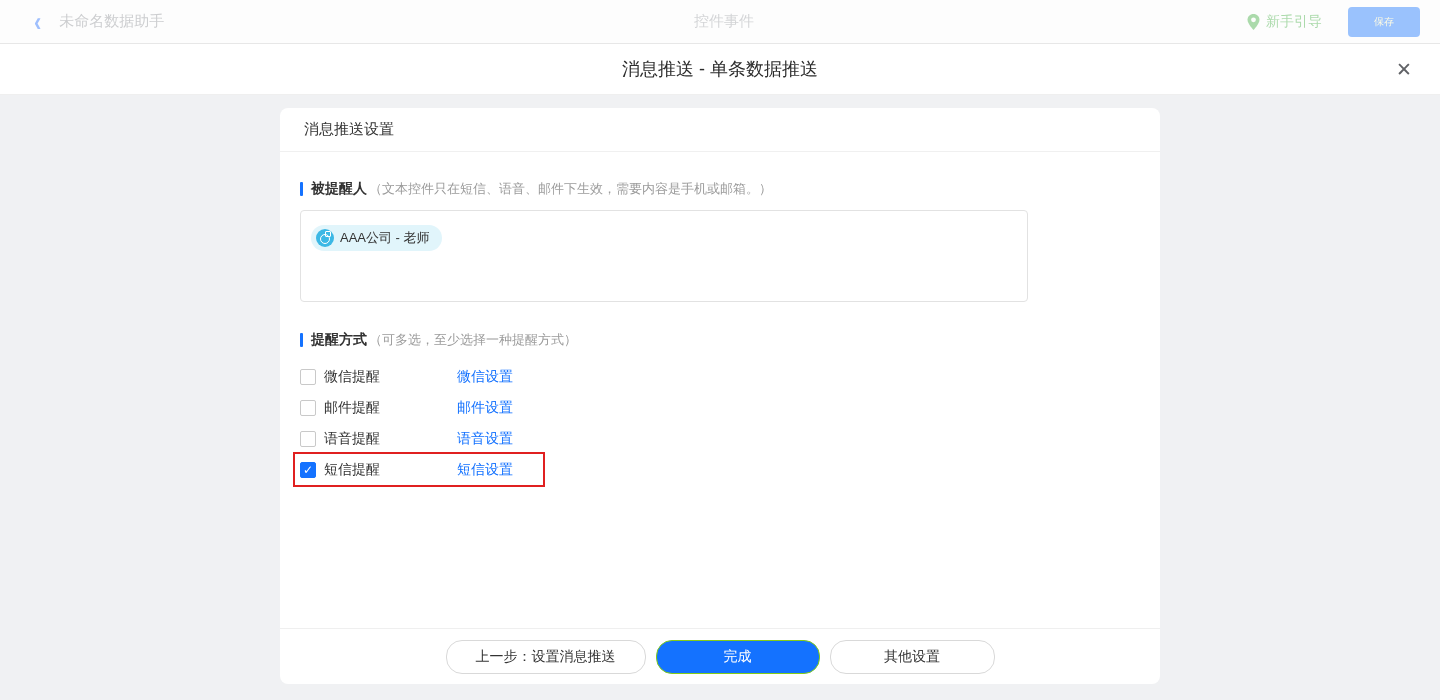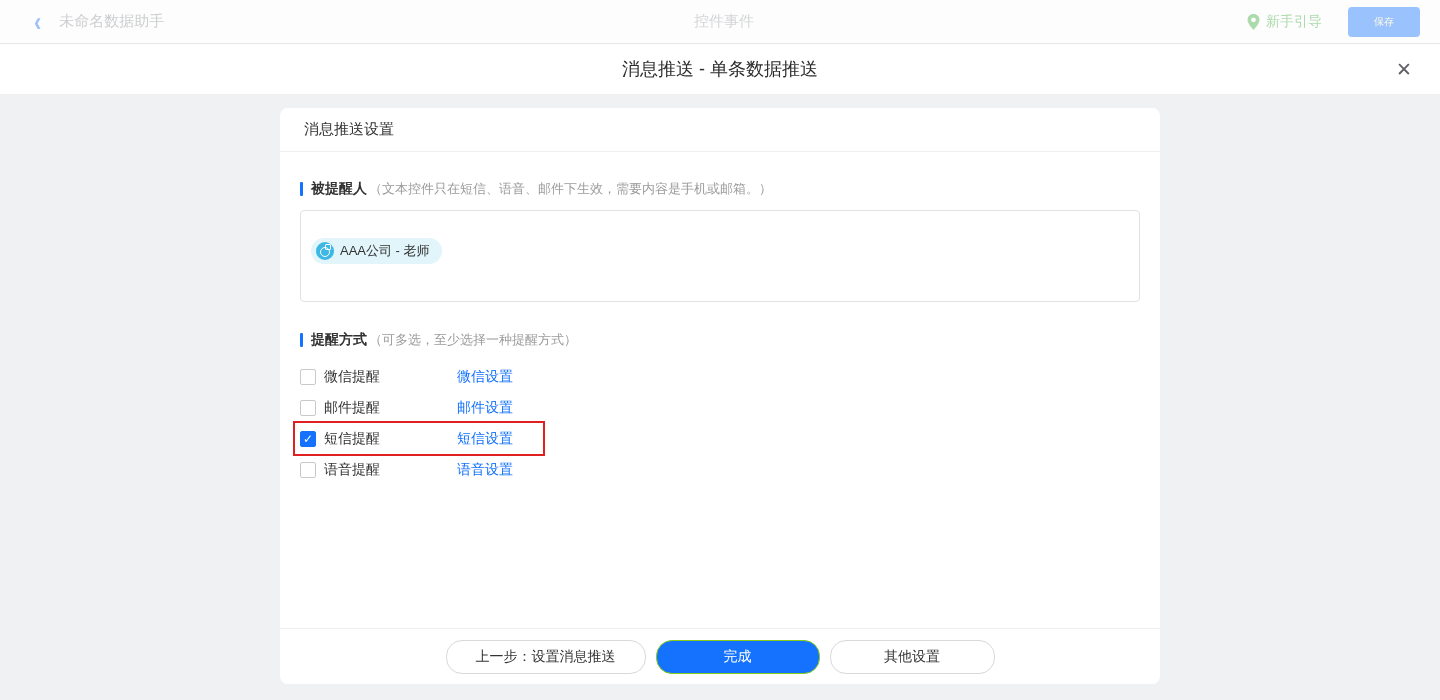--- a/index.html
+++ b/index.html
@@ -78,23 +78,23 @@
     display: flex; align-items: center; margin-top: 27px; height: 20px;
   }
   .section-bar {
     width: 3px; height: 14px; background: #1472ff; margin-right: 8px;
     border-radius: 1px;
   }
   .section-name { font-size: 14px; font-weight: bold; color: #333; }
   .section-hint { font-size: 13px; color: #9b9b9b; margin-left: 2px; }
 
   .recipients-box {
-    margin-top: 11px; height: 92px; width: 840px;
+    margin-top: 11px; height: 92px; width: 728px;
     border: 1px solid #e2e2e2; border-radius: 4px;
-    padding: 27px 10px; cursor: text;
+    padding: 14px 10px; cursor: text;
   }
   .tag {
     display: inline-flex; align-items: center; gap: 6px;
     height: 26px; padding: 0 12px 0 5px;
     background: #e1f5fb; border-radius: 13px;
     font-size: 13px; color: #333; cursor: pointer;
   }
   .tag-icon {
     width: 18px; height: 18px; border-radius: 50%;
     background: #3cb8e5; position: relative; flex: 0 0 18px;
@@ -213,34 +213,34 @@
 
         </div>
 
         <div class="cb-row">
           <span class="checkbox"></span>
           <span class="cb-label">邮件提醒</span>
           <a class="cb-link">邮件设置</a>
 
         </div>
 
+        <div class="cb-row">
+          <span class="checkbox"></span>
+          <span class="cb-label">语音提醒</span>
+          <a class="cb-link">语音设置</a>
+
+        </div>
+
         <div class="cb-row highlight">
           <span class="checkbox checked"></span>
           <span class="cb-label">短信提醒</span>
           <a class="cb-link">短信设置</a>
           <span class="annotation"></span>
         </div>
 
-        <div class="cb-row">
-          <span class="checkbox"></span>
-          <span class="cb-label">语音提醒</span>
-          <a class="cb-link">语音设置</a>
-
-        </div>
-
       </div>
     </div>
 
     <div class="card-footer">
       <button class="btn btn-default btn-prev">上一步：设置消息推送</button>
       <button class="btn btn-primary btn-done">完成</button>
       <button class="btn btn-default btn-other">其他设置</button>
     </div>
 
   </div>

